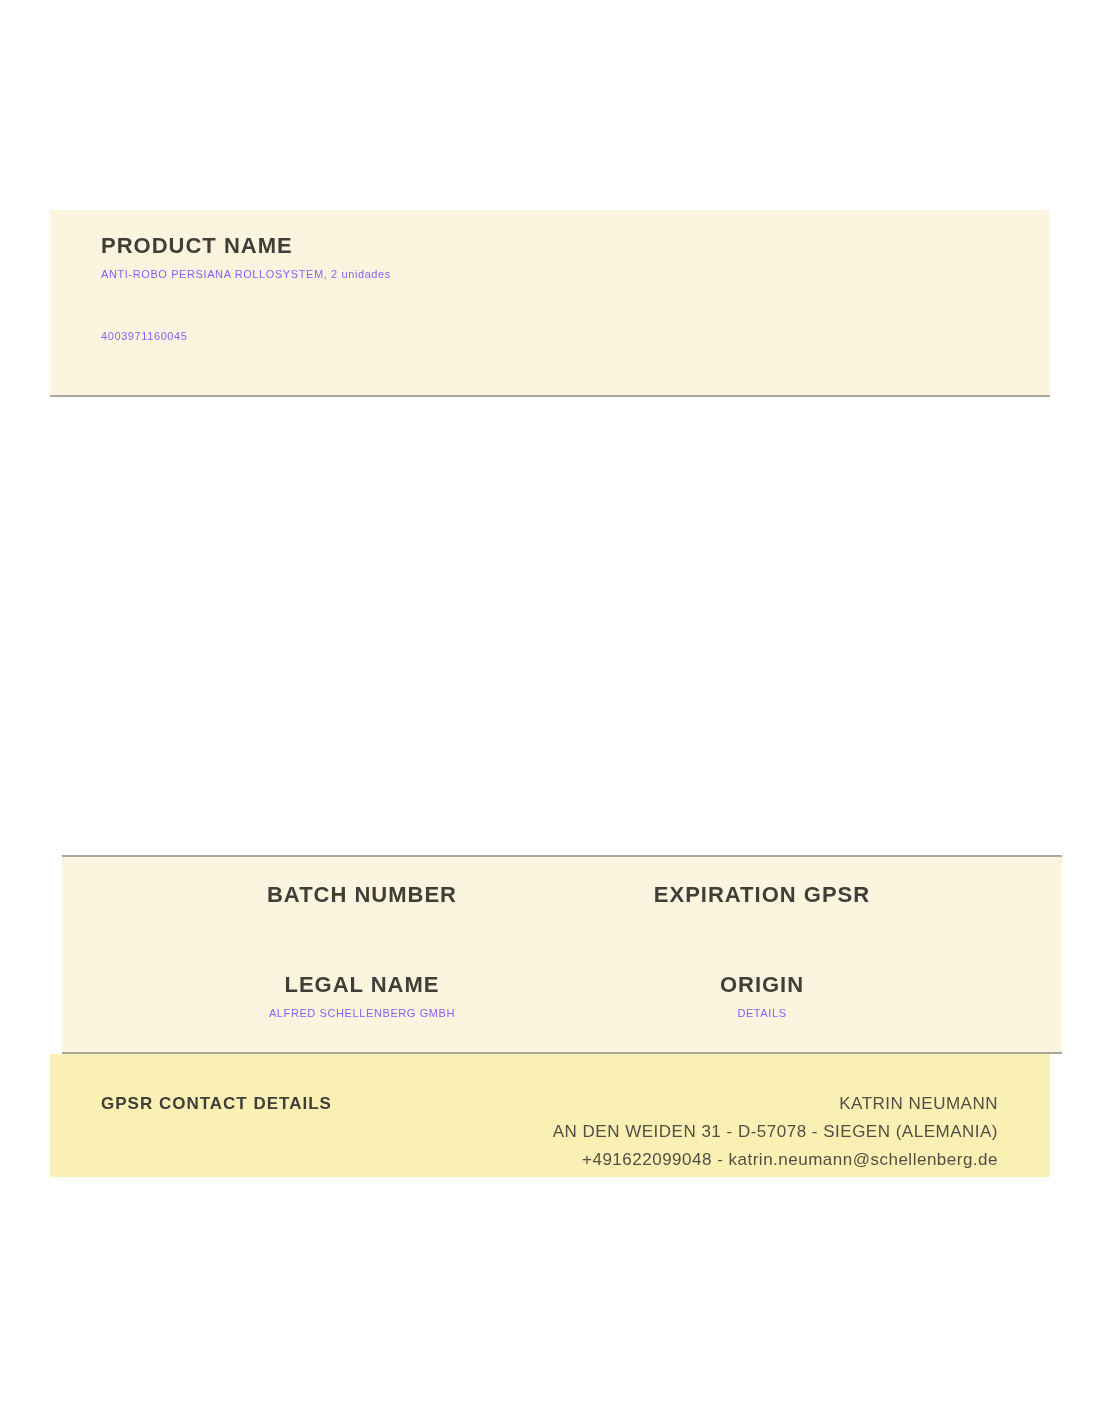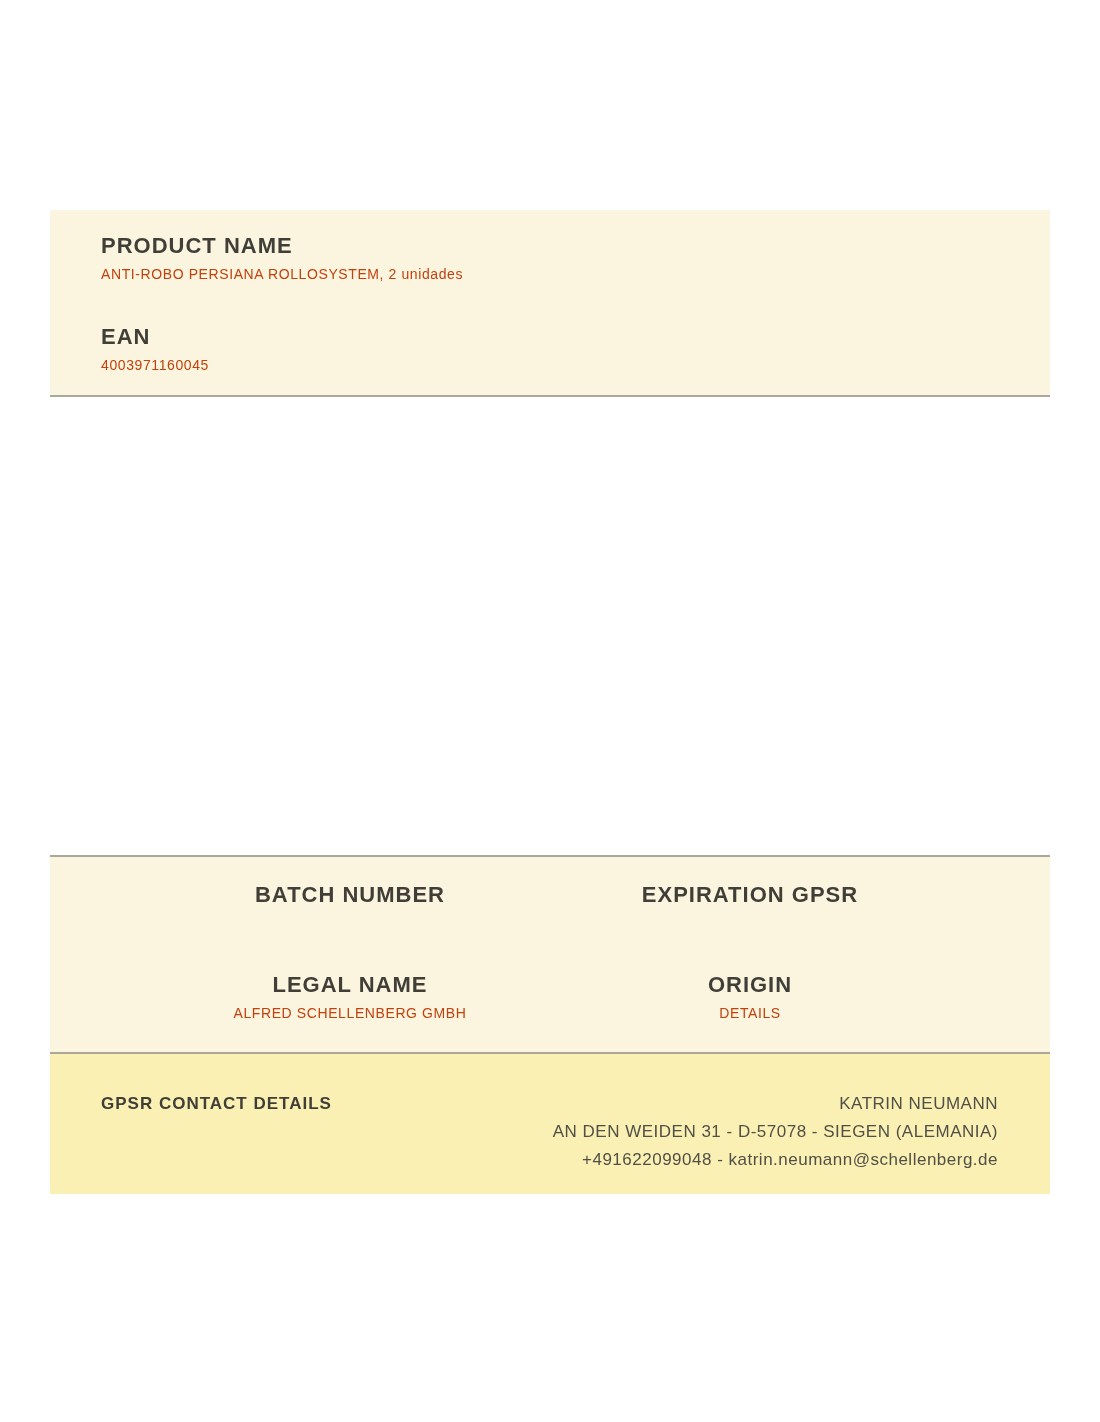--- a/index.html
+++ b/index.html
@@ -33,44 +33,45 @@
   .field-group + .field-group { margin-top: 45px; }
   .field-label {
     font-size: 22px;
     font-weight: bold;
     letter-spacing: 1px;
     color: #3f3e37;
     line-height: 17px;
   }
   .field-value {
     margin-top: 12px;
-    font-size: 14px;
+    font-size: 11px;
     letter-spacing: 0.6px;
-    color: #c2410c;
+    color: #8b5cf6;
     line-height: 17px;
     min-height: 17px;
   }
   
   .card-middle {
     top: 855px;
     height: 199px;
     border-top: 2px solid #aaa89d;
     border-bottom: 2px solid #aaa89d;
     padding: 29px 100px 16px 100px;
     display: flex;
+    margin-left: 12px;
   }
   .detail-col {
     width: 50%;
     text-align: center;
   }
   .detail-col .field-group + .field-group { margin-top: 44px; text-align: center; }
   
   .card-bottom {
     top: 1054px;
-    height: 140px;
+    height: 123px;
     background: #fbf0b3;
     padding: 36px 52px 0 51px;
     display: flex;
     justify-content: space-between;
   }
   .gpsr-title {
     font-size: 17px;
     font-weight: bold;
     letter-spacing: 1px;
     color: #3f3e37;
@@ -91,21 +92,20 @@
 <body>
 
 <div class="page">
 
   <section class="card card-top">
     <div class="field-group">
       <div class="field-label">PRODUCT NAME</div>
       <div class="field-value">ANTI-ROBO PERSIANA ROLLOSYSTEM, 2 unidades</div>
     </div>
     <div class="field-group">
-      <div class="field-label">EAN</div>
       <div class="field-value">4003971160045</div>
     </div>
   </section>
 
   <section class="card card-middle">
     <div class="detail-col">
       <div class="field-group">
         <div class="field-label">BATCH NUMBER</div>
         <div class="field-value"></div>
       </div>

